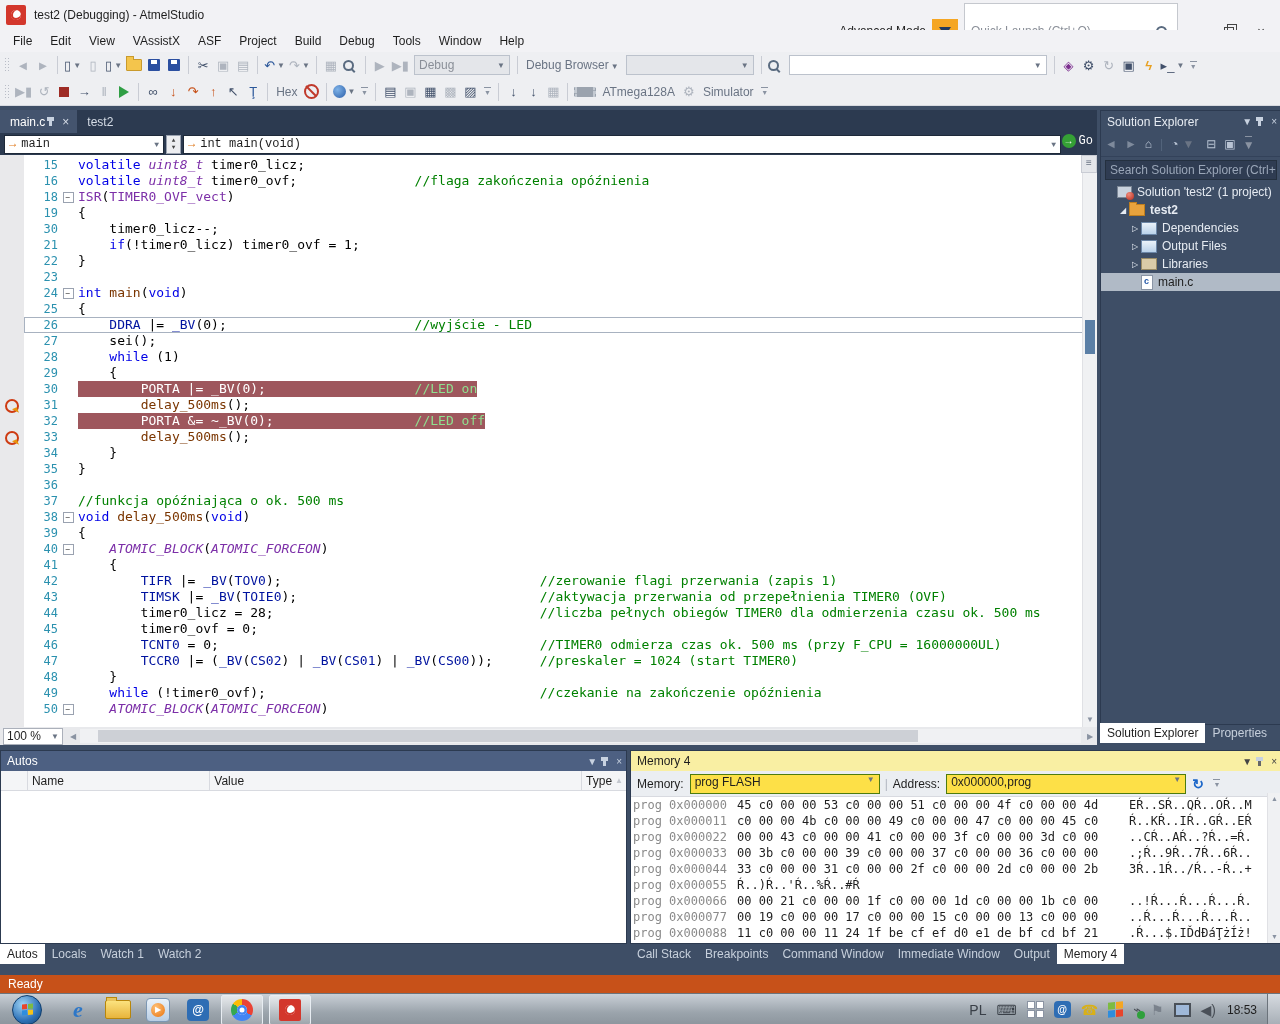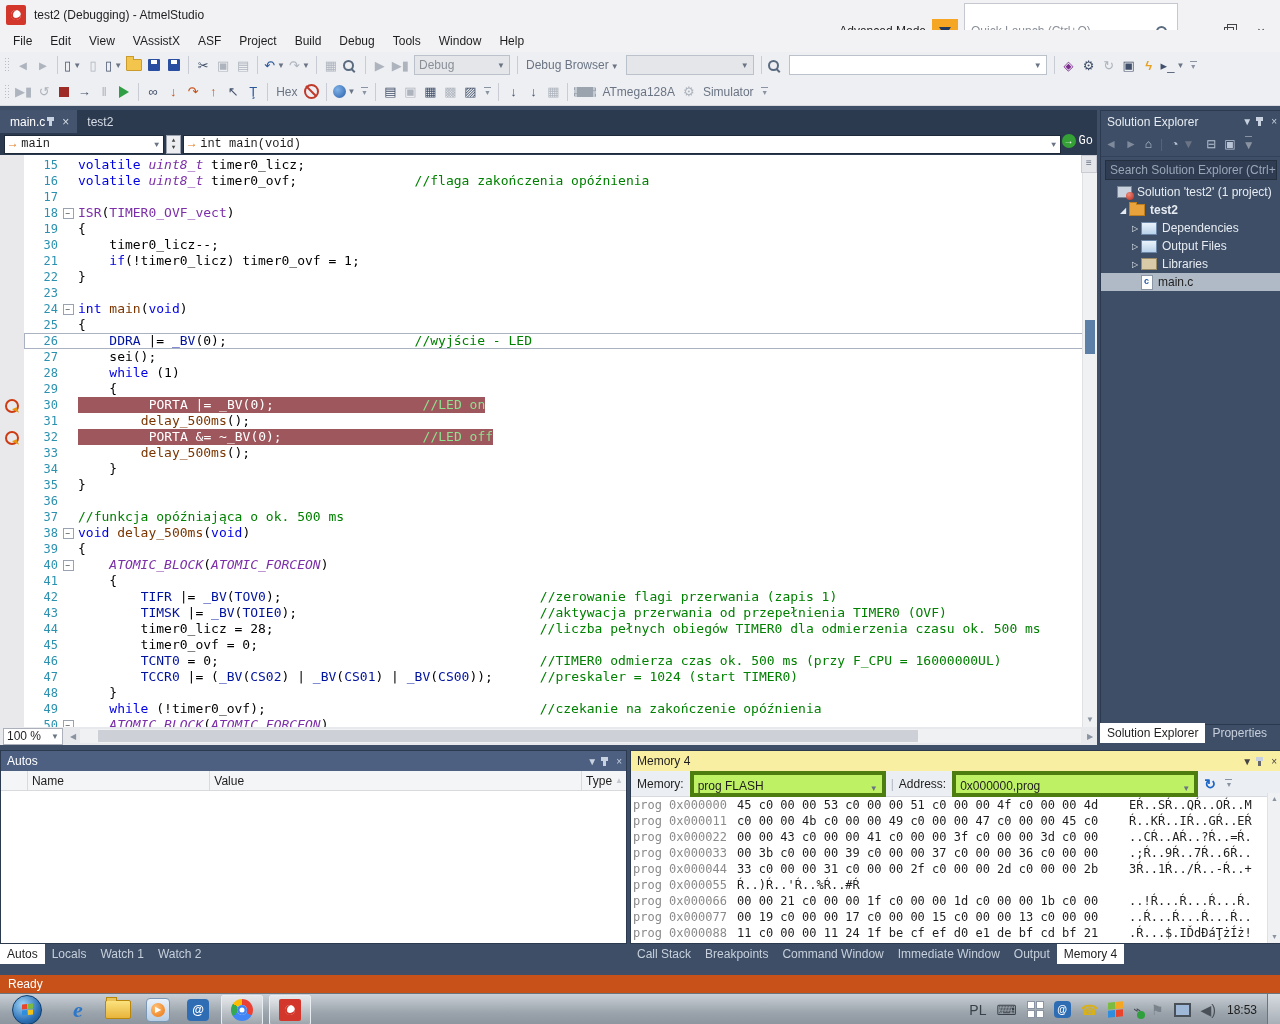--- a/index.html
+++ b/index.html
@@ -73,21 +73,21 @@
   #glyph-margin{position:absolute;left:0;top:0;width:24px;height:100%;background:#E9E9EB;}
   #code-lines{position:absolute;left:24px;top:2px;right:0;}
   .line{height:16px;display:flex;align-items:center;position:relative;}
   .ln{width:34px;text-align:right;color:var(--ln-teal);font:12px "DejaVu Sans Mono",monospace;flex:0 0 34px;}
   .foldcol{width:20px;flex:0 0 20px;display:flex;justify-content:center;}
   .foldbox{width:9px;height:9px;border:1px solid #9AA2B0;background:#fff;font:8px/9px "DejaVu Sans Mono",monospace;text-align:center;color:#444;}
   .codetext{font:13px/16px "DejaVu Sans Mono",monospace;white-space:pre;}
   .tk-kw{color:var(--kw-blue);} .tk-ty{color:var(--mc-purple);font-style:italic;}
   .tk-mc{color:var(--mc-purple);} .tk-rg{color:var(--rg-navy);}
   .tk-fn{color:var(--fn-brown);} .tk-cm{color:var(--cm-green);} .tk-pl{color:#000;}
-  .line.hl .codetext{background:var(--hl-maroon);padding-left:8px;}
+  .line.hl .codetext{background:var(--hl-maroon);}
   .line.hl .tk-pl,.line.hl .tk-rg,.line.hl .tk-kw,.line.hl .tk-fn{color:#fff;}
   .line.hl .tk-cm{color:#8FE08F;}
   .line.cur{outline:1px solid #A8B2C0;outline-offset:-1px;}
   .q-ic{position:absolute;width:10px;height:10px;border:2px solid #CE3B12;border-radius:50%;}
   .q-ic::after{content:"";position:absolute;left:6px;top:7px;border-left:5px solid transparent;border-top:6px solid #E8940A;transform:rotate(-25deg);}
   
   #v-scroll{position:absolute;right:0;top:45px;width:14px;height:572px;background:#F0F1F3;border-left:1px solid #E0E1E5;}
   #v-scroll .arr{position:absolute;left:0;width:14px;height:14px;color:#8A93A2;font-size:8px;text-align:center;line-height:14px;}
   #v-thumb{position:absolute;left:2px;top:165px;width:10px;height:34px;background:#5B7FA6;}
   #split-handle{position:absolute;right:0;top:45px;width:14px;height:16px;background:#E4E6EA;color:#6A7484;font-size:10px;text-align:center;line-height:14px;border:1px solid #C9CCD4;}
@@ -127,21 +127,21 @@
   .tool-title{height:20px;background:#4D6082;color:#fff;display:flex;align-items:center;justify-content:space-between;padding:0 4px 0 6px;}
   #autos-header{height:19px;display:flex;background:#F4F5F7;border-bottom:1px solid #D8DAE0;color:#1e1e1e;align-items:center;}
   #autos-header .hc{border-right:1px solid #D8DAE0;padding-left:4px;height:100%;display:flex;align-items:center;}
   #autos-tabs{left:0;top:944px;height:22px;}
   #bottom-tabs{left:630px;top:944px;height:22px;}
   
   #mem-panel{left:630px;top:750px;width:650px;height:192px;background:#fff;border:1px solid #2C3A50;}
   #mem-title{height:20px;background:var(--memtitle);color:#1e1e1e;display:flex;align-items:center;justify-content:space-between;padding:0 4px 0 6px;}
   #mem-title .pt-icons{color:#444;}
   #mem-toolbar{height:25px;background:#EBEEF2;display:flex;align-items:center;border-bottom:1px solid #D8DAE0;}
-  .mem-combo{height:18px;background:#bef264;border:4px solid #4d7c0f;display:flex;align-items:flex-end;justify-content:space-between;padding:0 4px;}
+  .mem-combo{height:18px;background:#fde047;border:1px solid #4d7c0f;display:flex;align-items:flex-start;justify-content:space-between;padding:0 4px;}
   #mem-refresh{color:#1B66C9;font-weight:bold;font-size:14px;margin:0 6px;}
   #mem-rows{position:absolute;left:2px;top:46px;right:14px;bottom:2px;overflow:hidden;}
   .mrow{height:16px;display:flex;font:12px/16px "DejaVu Sans Mono",monospace;white-space:pre;}
   .maddr{color:#8A8A8A;width:104px;flex:0 0 104px;}
   .mhex{color:#1e1e1e;width:392px;flex:0 0 392px;}
   .masc{color:#1e1e1e;}
   #mem-scroll{position:absolute;right:0;top:42px;width:13px;bottom:0;background:#F0F1F3;border-left:1px solid #E0E1E5;}
   #mem-scroll .arr{position:absolute;left:0;width:13px;height:12px;color:#8A93A2;font-size:7px;text-align:center;line-height:12px;}
   
   #statusbar{left:0;top:975px;width:1280px;height:18px;background:var(--status-orange);color:#fff;display:flex;align-items:center;padding-left:8px;}
@@ -434,25 +434,20 @@
     <div id="code-lines">
         <div class="line">
           <span class="ln">15</span>
           <span class="foldcol"></span>
           <span class="codetext"><span class="tk-kw">volatile</span><span class="tk-pl"> </span><span class="tk-ty">uint8_t</span><span class="tk-pl"> timer0_licz;</span></span>
         </div>
         <div class="line">
           <span class="ln">16</span>
           <span class="foldcol"></span>
           <span class="codetext"><span class="tk-kw">volatile</span><span class="tk-pl"> </span><span class="tk-ty">uint8_t</span><span class="tk-pl"> timer0_ovf;</span><span class="tk-pl">               </span><span class="tk-cm">//flaga zakończenia opóźnienia</span></span>
-        </div>
-        <div class="line">
-          <span class="ln">17</span>
-          <span class="foldcol"></span>
-          <span class="codetext"></span>
         </div>
         <div class="line">
           <span class="ln">18</span>
           <span class="foldcol">
             <span class="foldbox">−</span>
           </span>
           <span class="codetext"><span class="tk-mc">ISR</span><span class="tk-pl">(</span><span class="tk-mc">TIMER0_OVF_vect</span><span class="tk-pl">)</span></span>
         </div>
         <div class="line">
           <span class="ln">19</span>

